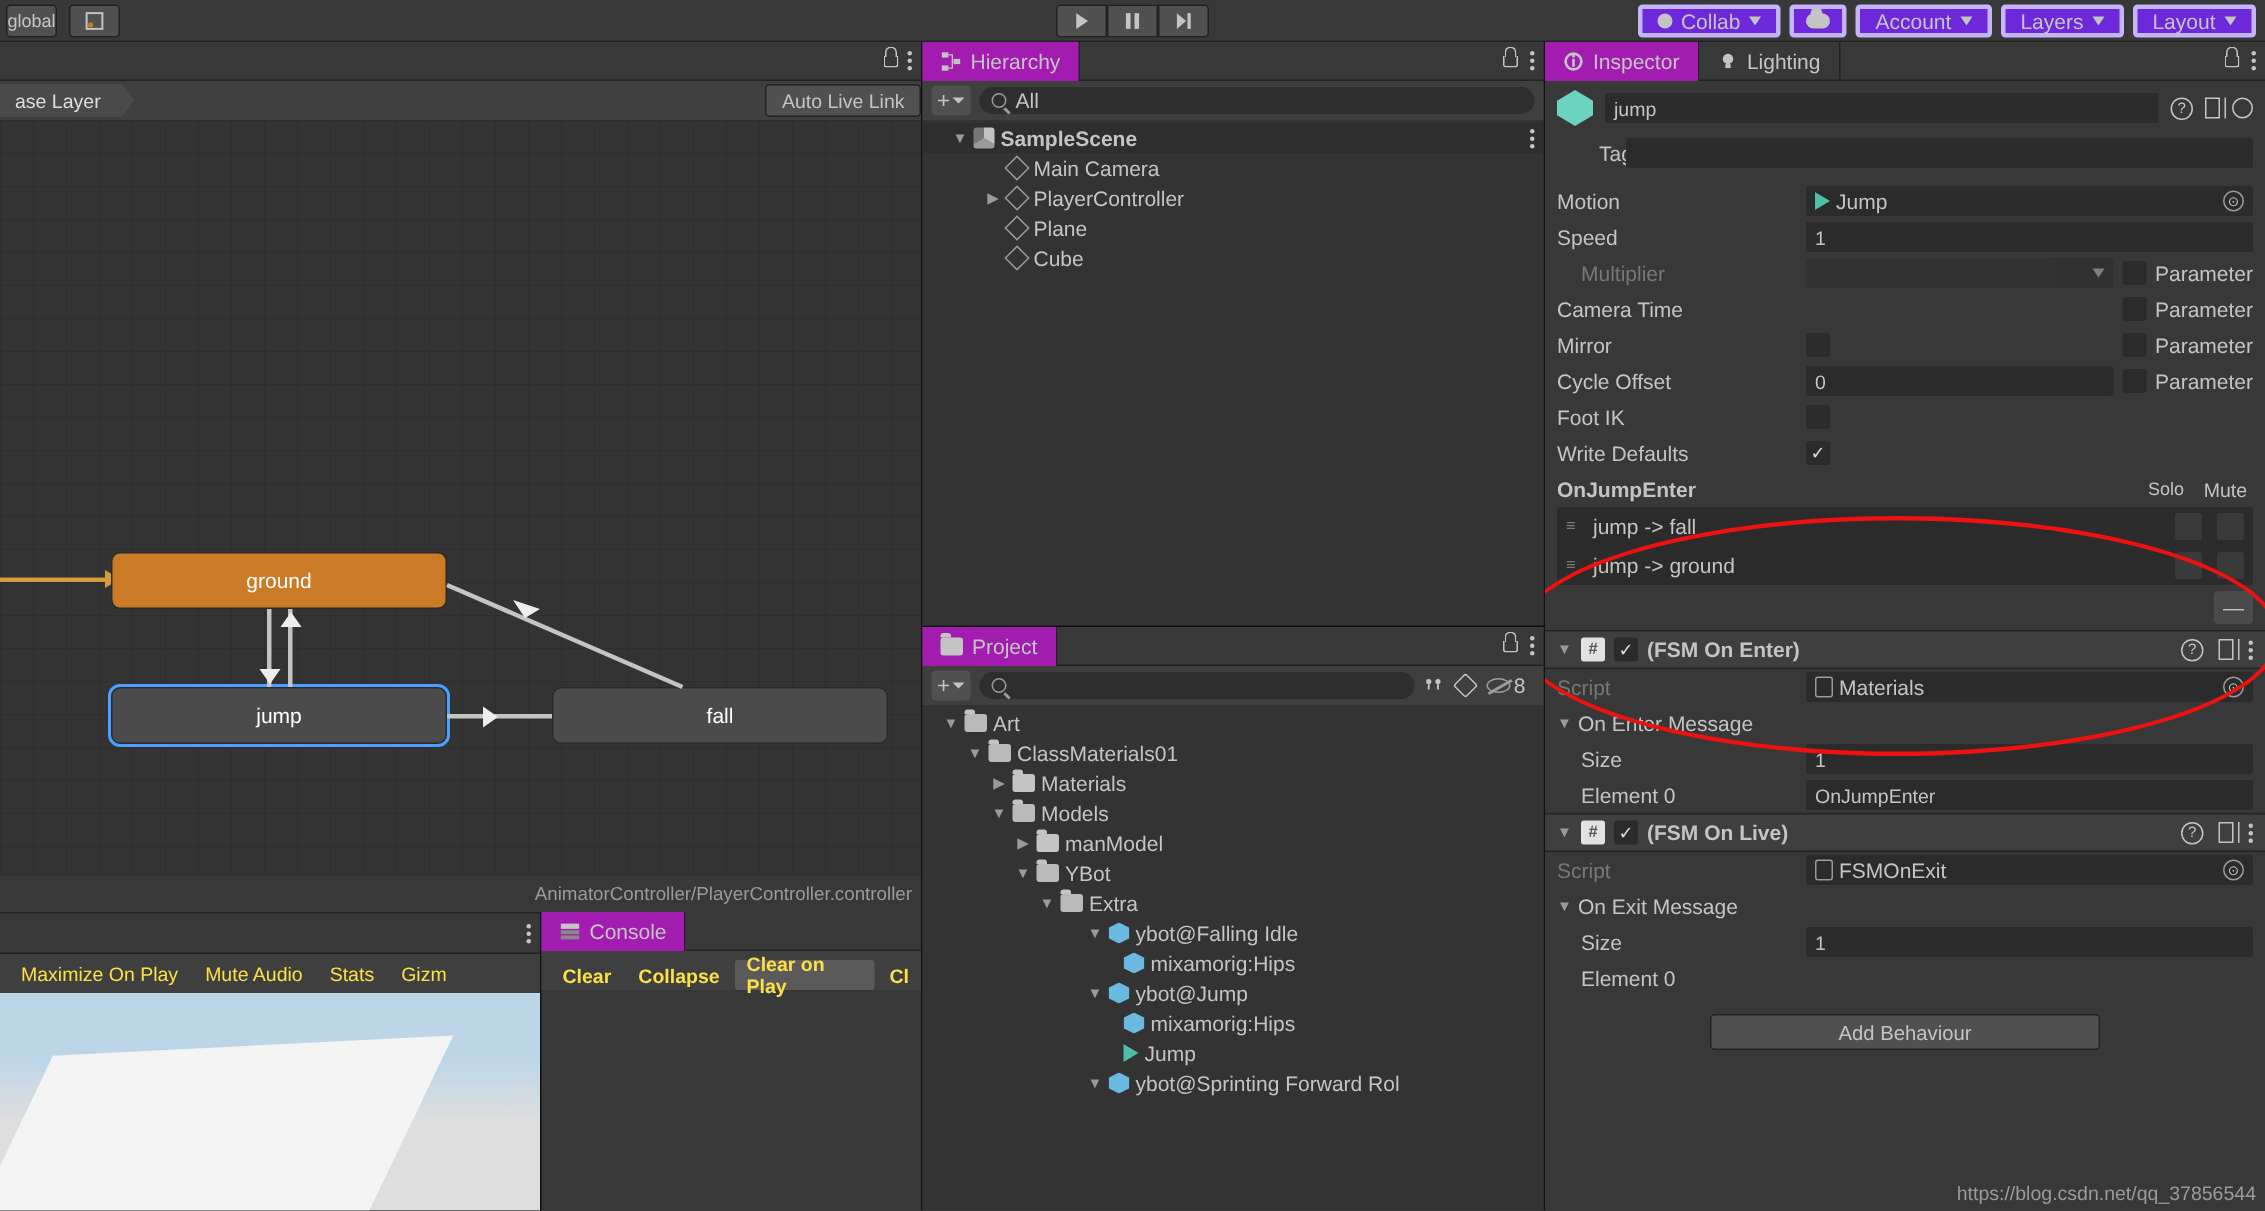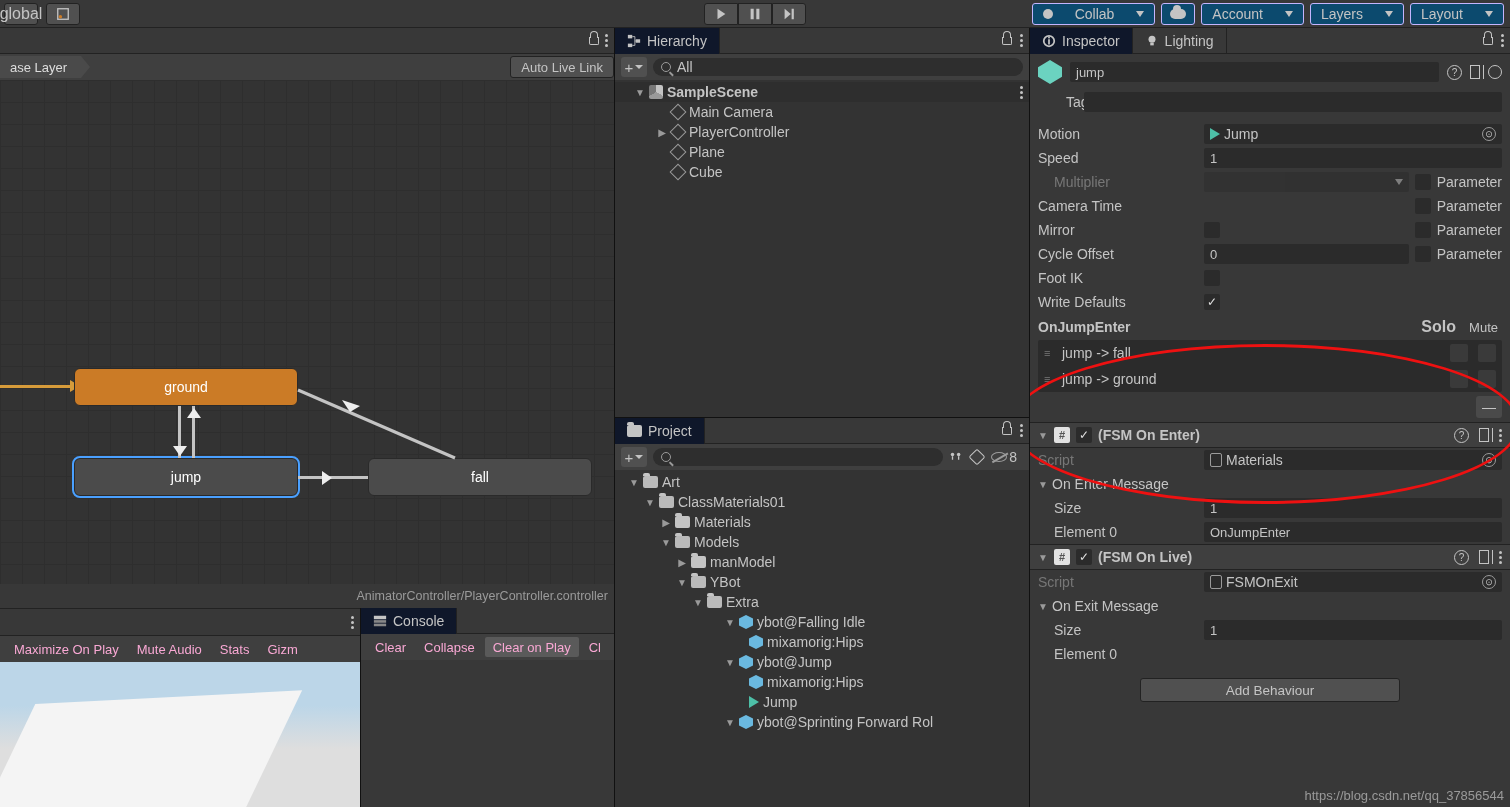--- a/index.html
+++ b/index.html
@@ -7,21 +7,21 @@
 
 
 .topbar { height:28px; background:#383838; border-bottom:1px solid #222; display:flex; align-items:center; }
 .topbar .left-tools { display:flex; gap:8px; padding-left:4px; }
 .tool-btn { width:34px; height:22px; background:#505050; border:1px solid #222; border-radius:3px; display:flex; align-items:center; justify-content:center; }
 .play-group { position:absolute; left:50%; transform:translateX(-50%); top:3px; display:flex; }
 .play-group .tool-btn { border-radius:0; }
 .play-group .tool-btn:first-child { border-radius:3px 0 0 3px; }
 .play-group .tool-btn:last-child { border-radius:0 3px 3px 0; }
 .topbar .right-tools { margin-left:auto; display:flex; gap:6px; padding-right:6px; }
-.dd-btn { height:22px; padding:0 10px; background:#0c4a6e; border:1px solid #c4b5fd; border-radius:3px; display:flex; align-items:center; gap:22px; font-size:13px; }
+.dd-btn { height:22px; padding:0 10px; background:#6d28d9; border:3px solid #c4b5fd; border-radius:3px; display:flex; align-items:center; gap:6px; font-size:13px; }
 .tri-down { width:0; height:0; border-left:4px solid transparent; border-right:4px solid transparent; border-top:6px solid #c4c4c4; }
 .cloud-ico { width:16px; height:10px; background:#c4c4c4; border-radius:6px; position:relative; }
 .cloud-ico:before { content:""; position:absolute; width:8px; height:8px; background:#c4c4c4; border-radius:50%; top:-4px; left:3px; }
 
 .columns { display:flex; height:calc(100% - 28px); }
 
 
 .col-left { width:615px; display:flex; flex-direction:column; border-right:1px solid #111; }
 .tab-strip { height:26px; background:#383838; border-bottom:1px solid #222; display:flex; align-items:center; justify-content:flex-end; padding-right:6px; gap:6px; }
 .vdots { display:flex; flex-direction:column; gap:2px; }
@@ -43,29 +43,29 @@
 .state.sel { outline:2px solid #4aa0ff; }
 .arrow { position:absolute; background:#c4c4c4; }
 .arrow-head { position:absolute; width:0; height:0; }
 .entry-line { position:absolute; height:3px; background:#d69b3a; left:0; width:70px; top:305px; }
 .entry-line:after { content:""; position:absolute; right:-10px; top:-5px; border-left:10px solid #d69b3a; border-top:6px solid transparent; border-bottom:6px solid transparent; }
 
 .graph-path { height:24px; background:#383838; display:flex; align-items:center; justify-content:flex-end; padding-right:6px; color:#9a9a9a; font-size:12.5px; }
 
 .game-strip { height:28px; background:#383838; border-top:1px solid #222; border-bottom:1px solid #222; display:flex; }
 .sub-toolbar { height:26px; background:#3f3f3f; display:flex; align-items:center; padding-left:6px; gap:2px; }
-.sbtn { padding:1px 8px; font-size:13px; color:#f9a8d4; height:20px; display:flex; align-items:center; border-radius:2px; }
+.sbtn { padding:1px 8px; font-size:13px; color:#fde047; height:20px; display:flex; align-items:center; border-radius:2px; }
 .sbtn.act { background:#5a5a5a; }
 .game-view { height:145px; background:linear-gradient(#bcd6e8 30%, #dedede 60%); position:relative; overflow:hidden; }
 .game-view .poly { position:absolute; left:10px; bottom:-10px; width:260px; height:120px; background:#f4f4f4; transform:skewX(-28deg) rotate(-3deg); }
 
 
 .col-mid { width:415px; display:flex; flex-direction:column; border-right:1px solid #111; }
 .panel-tabs { height:26px; background:#383838; border-bottom:1px solid #222; display:flex; align-items:center; }
-.panel-tab { background:#0f172a; height:26px; padding:0 12px; display:flex; align-items:center; gap:6px; border-right:1px solid #222; }
+.panel-tab { background:#a21caf; height:26px; padding:0 12px; display:flex; align-items:center; gap:6px; border-right:1px solid #222; }
 .panel-tabs .tab-icons { margin-left:auto; display:flex; gap:8px; padding-right:6px; align-items:center; }
 .search-row { height:26px; background:#3f3f3f; display:flex; align-items:center; padding:0 6px; gap:6px; }
 .search-row .sfield { flex:1; background:#2e2e2e; height:18px; border-radius:9px; display:flex; align-items:center; padding:0 8px; gap:6px; color:#888; font-size:12px; }
 .mag { width:10px; height:10px; border:1.5px solid #9a9a9a; border-radius:50%; position:relative; }
 .mag:after { content:""; position:absolute; width:5px; height:1.5px; background:#9a9a9a; bottom:-3px; right:-4px; transform:rotate(45deg); }
 .plus-dd { width:26px; height:20px; background:#505050; border-radius:3px; display:flex; align-items:center; justify-content:center; gap:2px; }
 .plus { font-size:15px; line-height:1; }
 
 .tree { flex:1; background:#333333; overflow:auto; padding-top:2px; }
 .tree-row { height:20px; display:flex; align-items:center; gap:4px; padding-left:4px; font-size:13.5px; }
@@ -76,21 +76,21 @@
 .scene-ico { width:14px; height:14px; background:conic-gradient(#c4c4c4 0 33%, #9a9a9a 33% 66%, #777 66%); border-radius:2px; }
 .folder-ico { width:15px; height:12px; background:#c4c4c4; border-radius:2px; position:relative; }
 .folder-ico:before { content:""; position:absolute; width:7px; height:3px; background:#c4c4c4; top:-3px; left:0; border-radius:2px 2px 0 0; }
 .folder-ico.open { background:#bababa; }
 .prefab-ico { width:14px; height:14px; background:#6ab9e0; clip-path:polygon(50% 0,100% 25%,100% 75%,50% 100%,0 75%,0 25%); }
 .anim-ico { width:0; height:0; border-left:10px solid #4dbfa7; border-top:6px solid transparent; border-bottom:6px solid transparent; }
 .tree-row .more { margin-left:auto; margin-right:6px; }
 
 .mid-split { border-top:1px solid #111; }
 .console-strip { height:26px; background:#383838; border-bottom:1px solid #222; display:flex; align-items:center; }
-.console-toolbar { height:26px; background:#3f3f3f; display:flex; align-items:center; gap:2px; padding-left:6px; }
+.console-toolbar { height:26px; background:#3f3f3f; display:flex; align-items:flex-end; gap:2px; padding-left:6px;font-weight:bold; }
 .project-icons-right { margin-left:auto; display:flex; gap:8px; padding-right:6px; align-items:center; font-size:12px; color:#c4c4c4; }
 .eye-off { width:16px; height:10px; border:1.5px solid #c4c4c4; border-radius:50%; position:relative; opacity:.7; }
 .eye-off:after { content:""; position:absolute; width:18px; height:1.5px; background:#c4c4c4; transform:rotate(-30deg); left:-1px; top:4px; }
 .tag-ico { width:12px; height:12px; border:1.5px solid #c4c4c4; border-radius:2px; transform:rotate(45deg); }
 
 
 .col-right { flex:1; display:flex; flex-direction:column; background:#383838; }
 .insp-tabs { height:26px; background:#383838; border-bottom:1px solid #222; display:flex; align-items:center; }
 .insp-body { flex:1; overflow:auto; background:#383838; position:relative; }
 
@@ -131,21 +131,21 @@
 .footer-link { position:absolute; right:6px; bottom:4px; font-size:13px; color:#9a9a9a; }
 
 svg.ico { width:14px; height:14px; }
 </style>
 </head>
 <body>
 
 <div class="topbar">
   <div class="left-tools">
     <div class="tool-btn">
-        <span style="font-size:16px;">global</span>
+        <span style="font-size:12px;">global</span>
       </div>
     <div class="tool-btn">
         <svg class="ico" viewBox="0 0 16 16">
           <rect x="2" y="2" width="12" height="12" fill="none" stroke="#c4c4c4" stroke-width="1.5"></rect>
           <circle cx="5" cy="11" r="2" fill="#cb7b26"></circle>
         </svg>
       </div>
   </div>
   <div class="play-group">
     <div class="tool-btn">
@@ -529,21 +529,21 @@
         </div>
     <div class="prop-row">
           <span class="lbl">Write Defaults</span>
           <div class="ctrl">
             <span class="cb checked"></span>
           </div>
         </div>
 
     <div class="section-hdr" style="padding-right:12px">
       <span style="flex:1">OnJumpEnter</span>
-      <span style="font-size:16px;font-weight:bold">Solo</span>
+      <span style="font-size:12px;font-weight:normal">Solo</span>
       <span style="font-size:13px;font-weight:normal;width:36px;text-align:right">Mute</span>
     </div>
     <div class="trans-list">
       <div class="trans-row">
             <span class="trans-handle">≡</span>
             <span>jump -&gt; fall</span>
             <div class="trans-cbs">
               <span class="trans-cb"></span>
               <span class="trans-cb"></span>
             </div>

